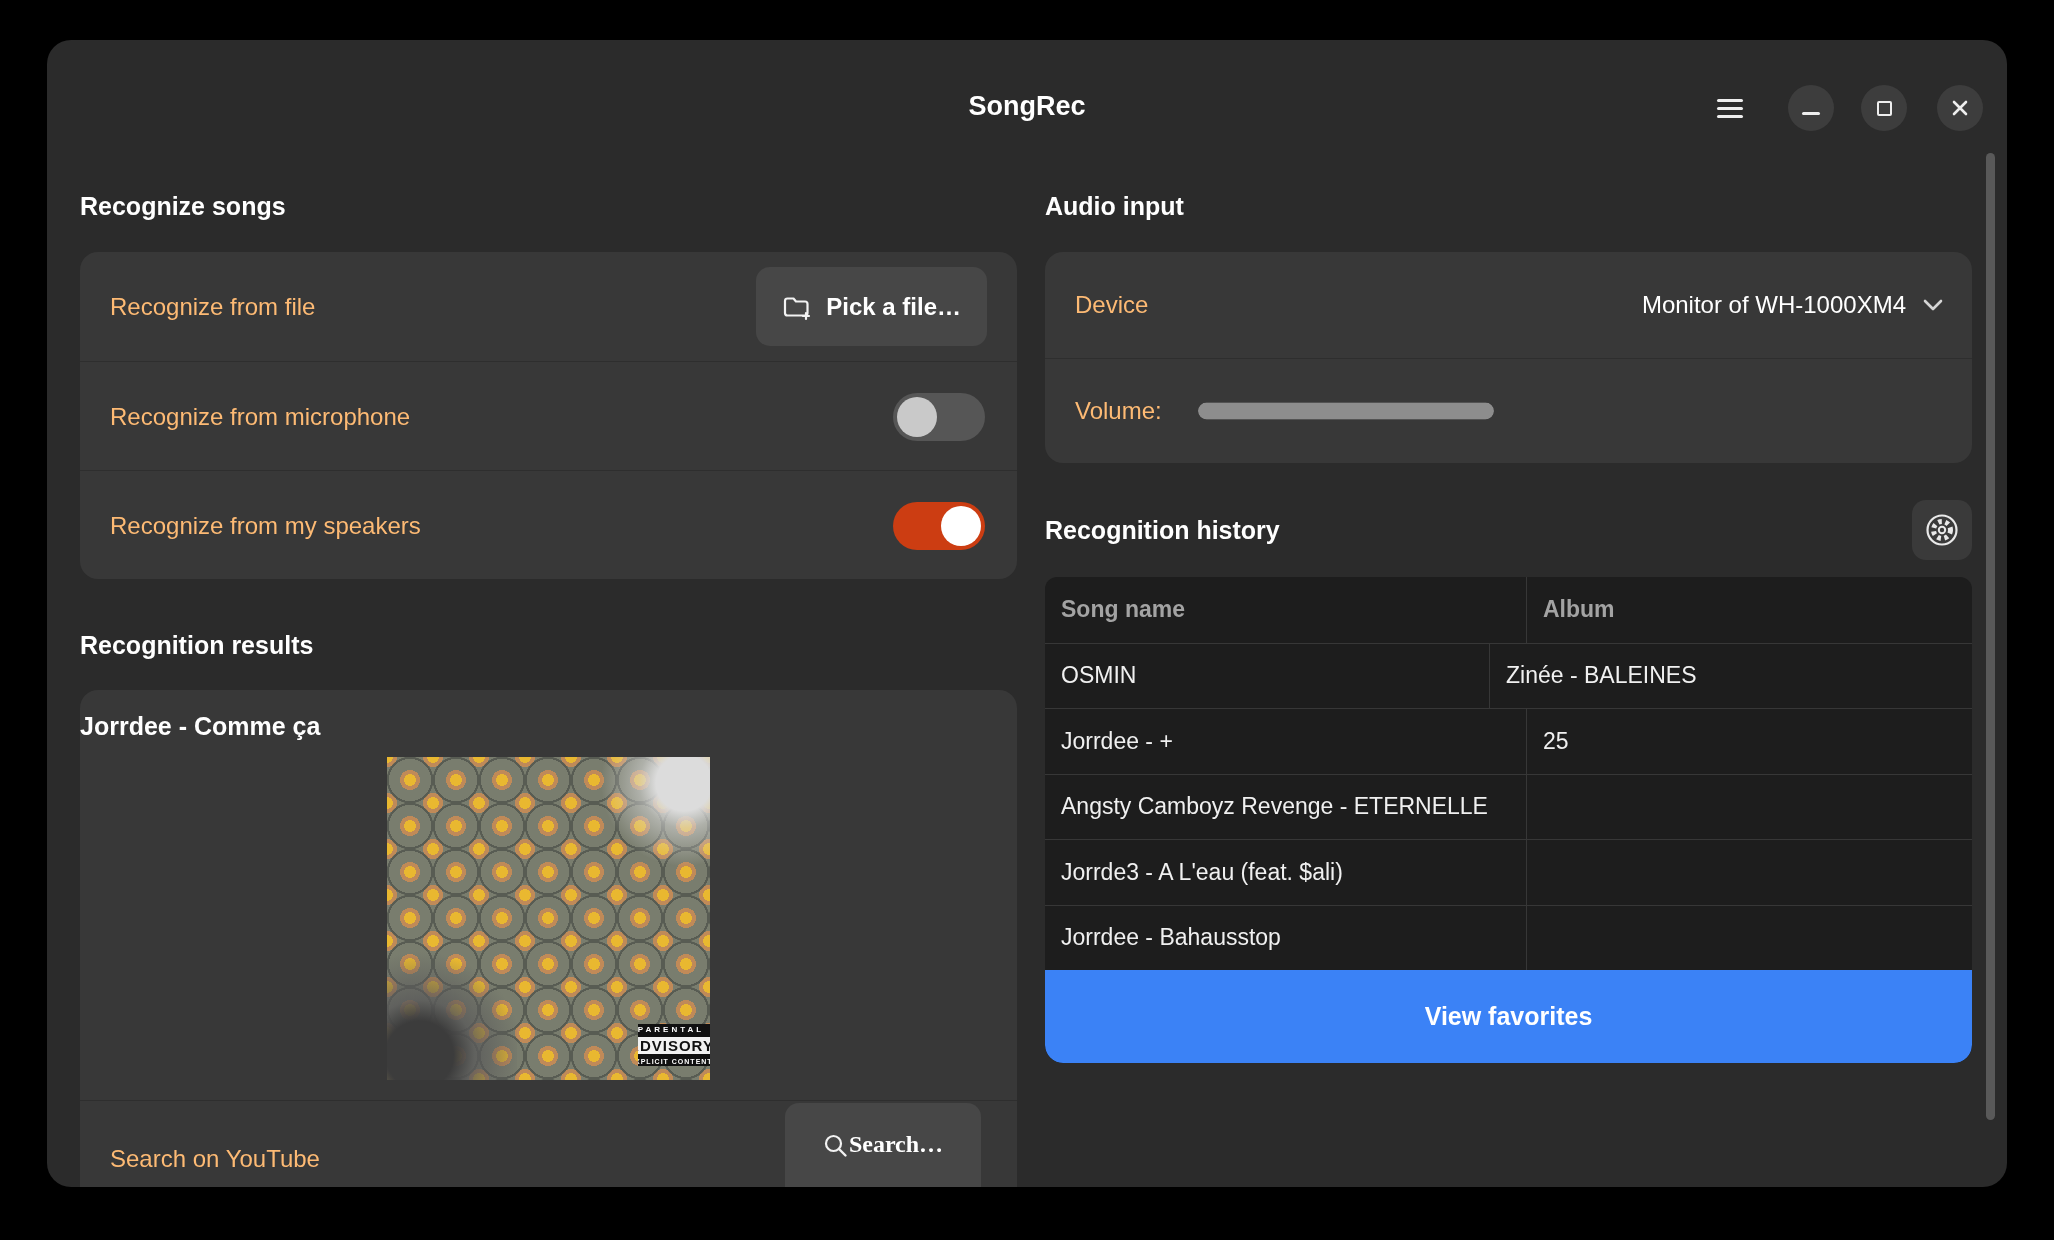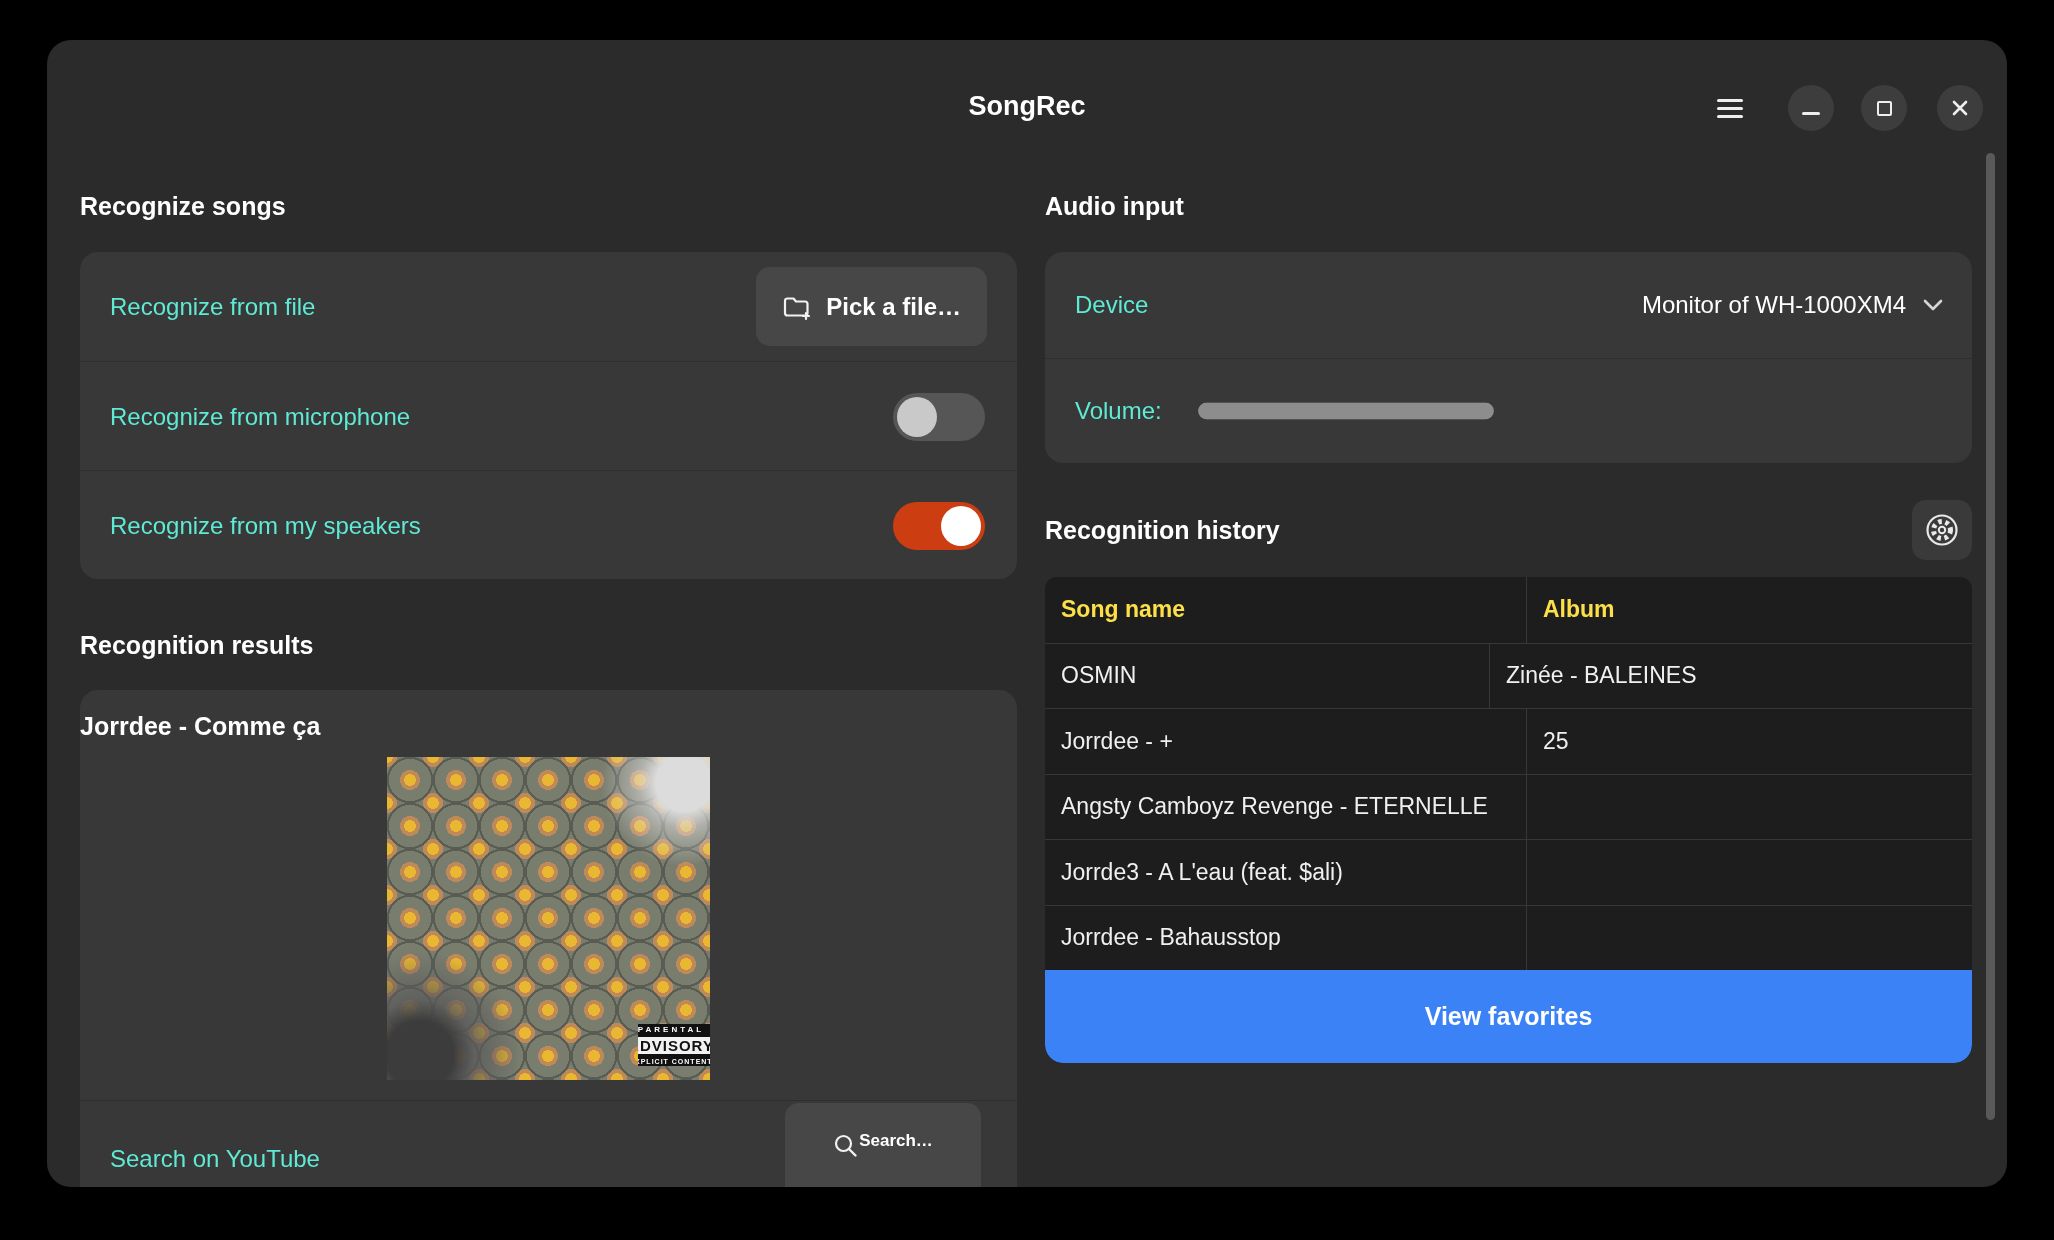--- a/index.html
+++ b/index.html
@@ -23,21 +23,21 @@
   .btn-close  { left:1890px; }
   .hamburger i { display:block; width:26px; height:3px; background:#eee; border-radius:2px; margin:5px 0; }
   .glyph-min { display:block; width:18px; height:3px; background:#eee; border-radius:2px; margin-top:10px; }
   .glyph-max { display:block; width:15px; height:15px; border:2.5px solid #eee; border-radius:2px; }
 
   
   .heading { position:absolute; color:#fff; font-size:25px; font-weight:bold;text-align:right; }
 
   
   .card { position:absolute; background:#383838; border-radius:18px; }
-  .row-label { color:#5eead4; font-size:24px; }
+  .row-label { color:#fdba74; font-size:24px; }
   .sep { position:absolute; left:0; right:0; height:1px; background:#2e2e2e; }
 
   
   .card-recognize { left:33px; top:212px; width:937px; height:327px; }
   .rec-row { position:absolute; left:0; width:100%; height:109px; }
   .rec-row .row-label { position:absolute; left:30px; top:50%; transform:translateY(-50%); }
 
   .pick-btn { position:absolute; right:30px; top:15px; height:79px; padding:0 26px;
               background:#474747; border:none; border-radius:14px; color:#fff;
               font-size:24px; font-weight:bold; font-family:inherit; cursor:pointer;
@@ -68,21 +68,21 @@
   .advisory-inner { margin-left:-14px; width:94px; }
   .adv-band1 { background:#111; color:#fff; font-size:8px; font-weight:bold; letter-spacing:3px; text-align:center; padding:1px 0; }
   .adv-band2 { background:#f2f2f2; color:#111; font-size:15px; font-weight:bold; letter-spacing:1px; text-align:center; border:2px solid #111; }
   .adv-band3 { background:#111; color:#fff; font-size:7px; font-weight:bold; letter-spacing:1px; text-align:center; padding:1.5px 0; }
 
   .yt-sep { top:410px; }
   .yt-row { position:absolute; left:0; top:411px; width:100%; height:189px; }
   .yt-row .row-label { position:absolute; left:30px; top:44px; }
   .search-btn { position:absolute; left:705px; top:2px; width:196px; height:130px;
                 background:#474747; border:none; border-radius:14px 14px 0 0; color:#fff;
-                font-size:17px; font-weight:bold; font-family:Liberation Sans, sans-serif; cursor:pointer;
+                font-size:24px; font-weight:bold; font-family:Liberation Serif, serif; cursor:pointer;
                 display:flex; align-items:flex-start; justify-content:center; padding-top:28px; }
 
   
   .card-audio { left:998px; top:212px; width:927px; height:211px; }
   .audio-row { position:absolute; left:0; width:100%; height:105px;text-align:right; }
   .audio-row .row-label { position:absolute; left:30px; top:50%; transform:translateY(-50%); }
   .device-value { position:absolute; right:66px; top:50%; transform:translateY(-50%);
                   color:#fff; font-size:24px; }
   .chevron { position:absolute; right:28px; top:50%; transform:translateY(-50%); }
   .vol-track { position:absolute; left:153px; top:50%; transform:translateY(-50%);
@@ -96,21 +96,21 @@
   .history-card { position:absolute; left:998px; top:537px; width:927px; height:486px;
                   border-radius:12px 12px 18px 18px; overflow:hidden; background:#1d1d1d;
                   display:flex; flex-direction:column; }
   .t-head, .t-row { display:flex; height:65.5px; flex:0 0 65.5px; }
   .t-row { border-top:1px solid #373737; }
   .t-cell { display:flex; align-items:center; padding-left:16px; font-size:23px; color:#f0f0f0;
             border-right:1px solid #373737; }
   .t-cell:last-child { border-right:none; }
   .col-song { width:482px; flex:0 0 482px; }
   .col-album { flex:1; }
-  .t-head .t-cell { color:#fde047; font-weight:bold; }
+  .t-head .t-cell { color:#a3a3a3; font-weight:bold; }
   .fav-btn { flex:1; background:#3b82f6; border:none; color:#fff; font-size:25px; font-weight:bold;
              font-family:inherit; cursor:pointer; border-radius:0 0 18px 18px; }
 
   
   .scrollbar-thumb { position:absolute; left:1939px; top:113px; width:9px; height:967px;
                      background:#595959; border-radius:5px; cursor:grab; }
 
   svg { display:block; }
 </style>
 </head>

